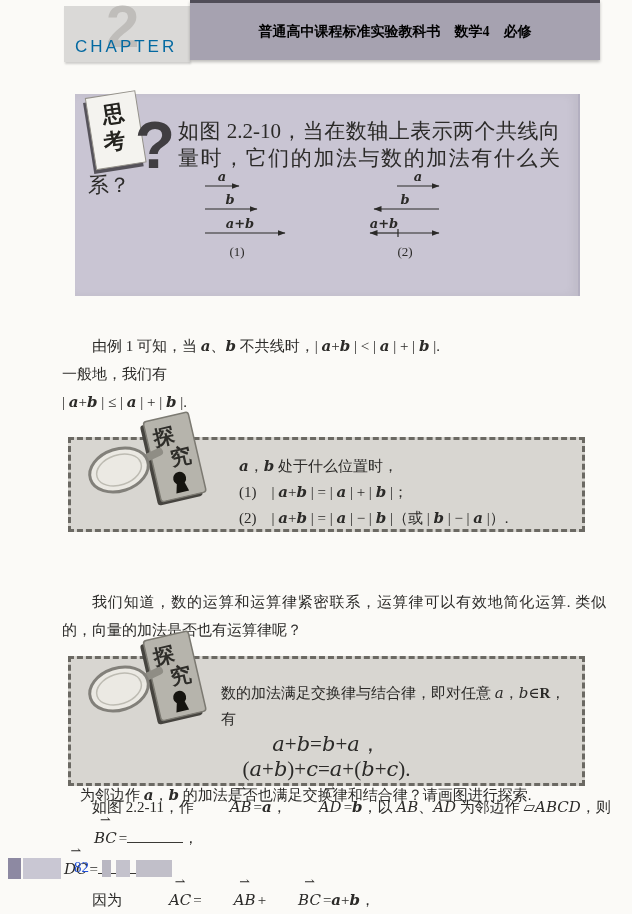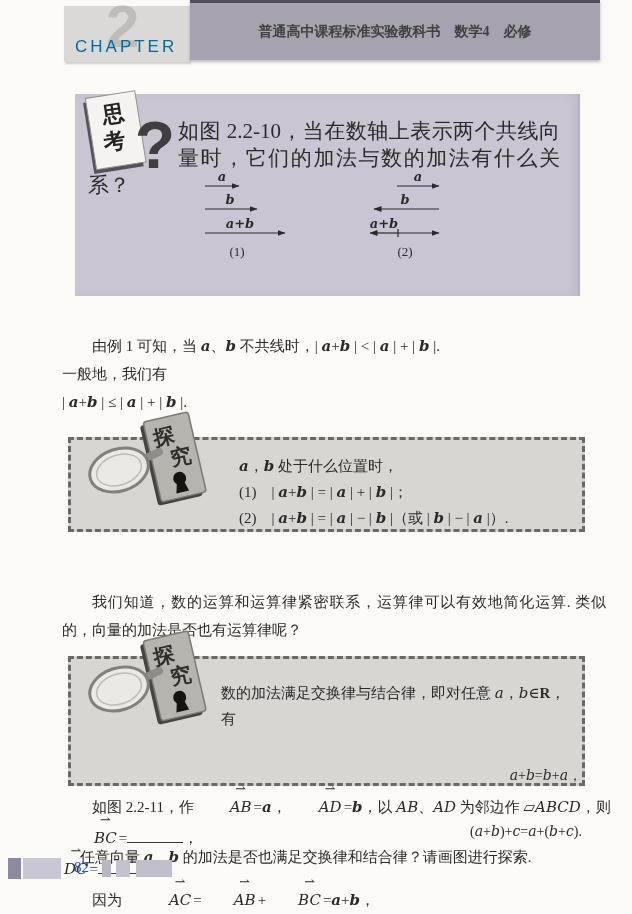--- a/index.html
+++ b/index.html
@@ -16,21 +16,21 @@
   .chapter-number { position:absolute; left:42px; top:-14px;
     font-family:"Liberation Sans","DejaVu Sans",sans-serif; font-weight:bold;
     font-size:60px; color:#bfbdba; }
   .chapter-label { position:absolute; left:11px; bottom:5px;
     font-family:"Liberation Sans","DejaVu Sans",sans-serif;
     font-size:17px; letter-spacing:3px; color:#0369a1; }
   .header-bar { position:absolute; left:190px; top:0; width:410px; height:60px;
     background:var(--header_bar,#a6a2b0); border-top:3px solid var(--header_bar_edge,#504d58);
     box-shadow:0 2px 3px rgba(0,0,0,.25); }
   .header-title { position:absolute; width:100%; top:50%; transform:translateY(-50%);
-    text-align:center; font-size:14px; font-weight:bold; color:#404040; }
+    text-align:center; font-size:14px; font-weight:bold; color:#000000; }
   
   .think-box { position:absolute; left:75px; top:94px; width:505px; height:202px;
     background:var(--think_box,#c9c5d3);
     border-right:2px solid #b3afc0; box-shadow:inset -5px 0 8px rgba(0,0,0,.05); }
   .think-icon { position:absolute; left:0; top:-10px; width:112px; height:118px; }
   .think-question { padding:24px 18px 0 13px; font-size:21px; line-height:27px;
     text-align:justify; }
   .icon-spacer { float:left; width:90px; height:30px; }
   .figure { position:absolute; left:0; top:78px; width:100%; }
   .vec-diagram { display:block; width:505px; height:92px; }
@@ -47,21 +47,21 @@
   .formula-line { text-align:left; text-indent:0; }
   
   .explore-box { position:absolute; left:68px; width:517px;
     background:var(--explore_box,#d8d6d1);
     border:3px dashed var(--explore_border,#6b6963); }
   .explore-box-1 { top:437px; height:95px; }
   .explore-box-2 { top:656px; height:130px; }
   .explore-icon { position:absolute; left:8px; top:-38px; width:152px; height:122px; }
   .explore1-text { padding:13px 12px 0 168px; font-size:15px; line-height:26px; }
   .explore2-intro { padding:21px 12px 0 150px; font-size:15px; line-height:26px; }
-  .explore2-formula { text-align:right; font-size:14px; line-height:25px;margin-top:31px; }
+  .explore2-formula { text-align:center; font-size:21px; line-height:25px; }
   .explore2-outro { padding:0 12px 0 9px; font-size:15px; line-height:27px; }
   
   .bottom-block { position:absolute; left:62px; top:792px; width:552px;
     font-size:15px; line-height:31px; }
   
   .footer { position:absolute; left:8px; top:858px; width:300px; height:24px; }
   .fblock { position:absolute; top:0; }
   .fb1 { left:0; width:13px; height:21px; background:#8d89a2; }
   .fb2 { left:15px; width:38px; height:21px; background:#c9c7d3; }
   .page-number { position:absolute; left:66px; top:1px; font-size:15px; color:#1d4ed8; }
@@ -191,21 +191,21 @@
         <line x1="63" y1="58" x2="80" y2="50" stroke="#8f8d85" stroke-width="8" stroke-linecap="round"></line>
         <g transform="rotate(-18 40 68)">
           <ellipse cx="40" cy="68" rx="30" ry="21" fill="#eceae4" fill-opacity="0.95" stroke="#82807a" stroke-width="3"></ellipse>
           <ellipse cx="40" cy="68" rx="23" ry="15" fill="none" stroke="#bdbbb2" stroke-width="1.5"></ellipse>
         </g>
       </svg>
     </div>
     <div class="explore2-intro"><span class="seg seg-t">数的加法满足交换律与结合律，即对任意 </span><span class="seg seg-i">a</span><span class="seg seg-t">，</span><span class="seg seg-i">b</span><span class="seg seg-t">∈</span><span class="seg seg-b">R</span><span class="seg seg-t">，有</span></div>
     <div class="explore2-formula"><span class="seg seg-i">a</span><span class="seg seg-t">+</span><span class="seg seg-i">b</span><span class="seg seg-t">=</span><span class="seg seg-i">b</span><span class="seg seg-t">+</span><span class="seg seg-i">a</span><span class="seg seg-t">，</span></div>
     <div class="explore2-formula"><span class="seg seg-t">(</span><span class="seg seg-i">a</span><span class="seg seg-t">+</span><span class="seg seg-i">b</span><span class="seg seg-t">)+</span><span class="seg seg-i">c</span><span class="seg seg-t">=</span><span class="seg seg-i">a</span><span class="seg seg-t">+(</span><span class="seg seg-i">b</span><span class="seg seg-t">+</span><span class="seg seg-i">c</span><span class="seg seg-t">).</span></div>
-    <div class="explore2-outro"><span class="seg seg-t">任意向量 </span><span class="seg seg-bi">a</span><span class="seg seg-t">，</span><span class="seg seg-bi">b</span><span class="seg seg-t"> 的加法是否也满足交换律和结合律？请画图进行探索.</span></div>
+    <div class="explore2-outro"><span class="seg seg-t">为邻边作 </span><span class="seg seg-bi">a</span><span class="seg seg-t">，</span><span class="seg seg-bi">b</span><span class="seg seg-t"> 的加法是否也满足交换律和结合律？请画图进行探索.</span></div>
   </section>
 
   <div class="bottom-block">
     <div class="indent"><span class="seg seg-t">如图 2.2-11，作 </span><span class="seg seg-vec">AB</span><span class="seg seg-t">=</span><span class="seg seg-bi">a</span><span class="seg seg-t">，</span><span class="seg seg-vec">AD</span><span class="seg seg-t">=</span><span class="seg seg-bi">b</span><span class="seg seg-t">，以 </span><span class="seg seg-i">AB</span><span class="seg seg-t">、</span><span class="seg seg-i">AD</span><span class="seg seg-t"> 为邻边作 ▱</span><span class="seg seg-i">ABCD</span><span class="seg seg-t">，则 </span><span class="seg seg-vec">BC</span><span class="seg seg-t">=</span><span class="seg seg-blank"></span><span class="seg seg-t">，</span></div>
     <div><span class="seg seg-vec">DC</span><span class="seg seg-t">=</span><span class="seg seg-blank"></span><span class="seg seg-t">.</span></div>
     <div class="indent"><span class="seg seg-t">因为　</span><span class="seg seg-vec">AC</span><span class="seg seg-t">=</span><span class="seg seg-vec">AB</span><span class="seg seg-t">+</span><span class="seg seg-vec">BC</span><span class="seg seg-t">=</span><span class="seg seg-bi">a</span><span class="seg seg-t">+</span><span class="seg seg-bi">b</span><span class="seg seg-t">，</span></div>
   </div>
 
   <div class="footer">
     <div class="fblock fb1"></div>

